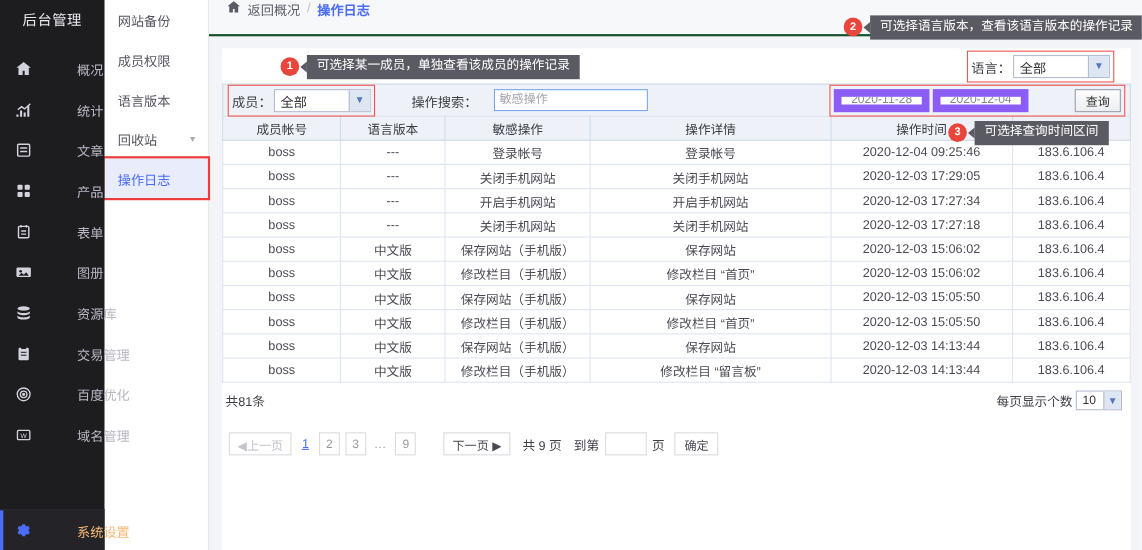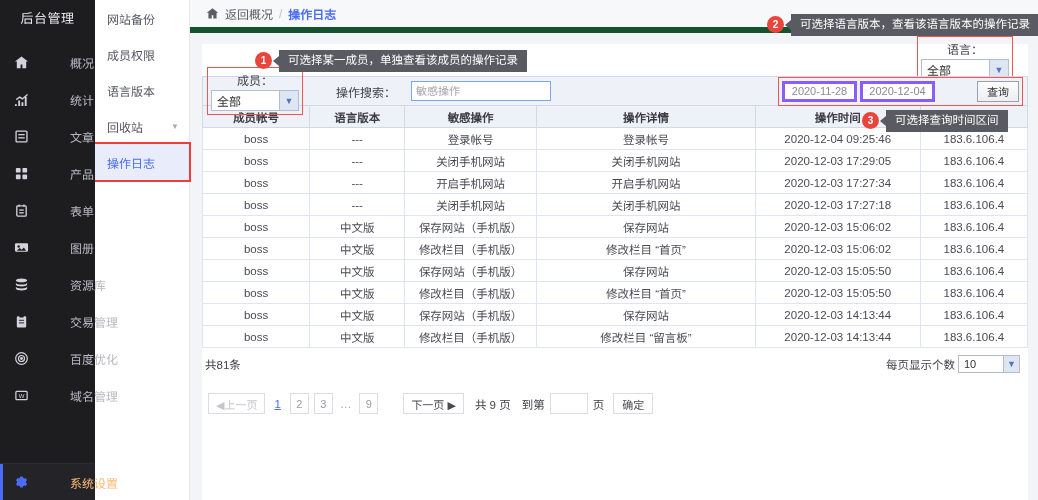--- a/index.html
+++ b/index.html
@@ -121,23 +121,23 @@
     flex: 1 1 auto;
     background: #f3f4f7;
     display: flex;
     flex-direction: column;
     min-width: 0;
     position: relative;
   }
   .crumb-bar {
     height: 33px;
     background: #f7f8fa;
-    border-bottom: 6px solid #14532d;
-    display: flex;
-    align-items: center;
+    border-bottom: 2px solid #14532d;
+    display: flex;
+    align-items: flex-start;
     padding-left: 16px;
     font-size: 12px;
     color: #666;
     gap: 6px;
   }
   .crumb-home { color: #5b5b66; display: inline-flex; align-items: center; }
   .crumb-link { color: #5c5c68; cursor: pointer; }
   .crumb-sep { color: #c2c2cb; }
   .crumb-current { color: #4a6cf7; font-weight: bold; cursor: pointer; }
 
@@ -156,21 +156,20 @@
     justify-content: flex-end;
     padding-right: 19px;
     position: relative;
   }
   .field {
     display: inline-flex;
     align-items: center;
     font-size: 12px;
     color: #444;
     gap: 2px;
-    flex-direction: column;
   }
   .field-label { white-space: nowrap; color: #3f3f48; }
   .select {
     position: relative;
     border: 1px solid #b6bcd0;
     background: #fff;
     height: 21px;
     width: 88px;
     display: inline-flex;
     align-items: center;
@@ -220,24 +219,24 @@
   }
   .search-input::placeholder { color: #a6a6ae; }
   .date-group {
     margin-left: auto;
     display: inline-flex;
     align-items: center;
     gap: 3px;
     position: relative;
   }
   .date-input {
-    border: 3px solid #8b5cf6;
+    border: 7px solid #8b5cf6;
     background: #fff;
     height: 21px;
-    width: 75px;
+    width: 87px;
     text-align: center;
     font-size: 11px;
     color: #8a8a93;
     font-family: inherit;
     outline: none;
   }
   .query-btn {
     border: 1px solid #9aa0ab;
     background: linear-gradient(#fdfdfd, #eceef1);
     height: 21px;
@@ -253,21 +252,21 @@
   table.log-table {
     width: 100%;
     border-collapse: collapse;
     table-layout: fixed;
     font-size: 11.5px;
   }
   table.log-table th {
     background: #eef2f8;
     border: 1px solid #cfd9e8;
     height: 22px;
-    font-weight: bold;
+    font-weight: normal;
     color: #3b3b44;
     font-size: 11.5px;
   }
   table.log-table td {
     border: 1px solid #dfe4f2;
     height: 22px;
     text-align: center;
     color: #4a4a55;
     background: #fff;
   }
@@ -286,21 +285,21 @@
     font-size: 11.5px;
     color: #3f3f48;
   }
   .total-count { }
   .per-page {
     margin-left: auto;
     display: inline-flex;
     align-items: center;
     gap: 3px;
   }
-  .per-page .select { width: 62px; height: 18px; font-size: 11px; }
+  .per-page .select { width: 42px; height: 18px; font-size: 11px; }
   .per-page .select .sel-arrow { width: 16px; }
 
   .pager {
     display: flex;
     align-items: center;
     gap: 5px;
     padding: 20px 0 0 6px;
     font-size: 11.5px;
     color: #3f3f48;
   }

